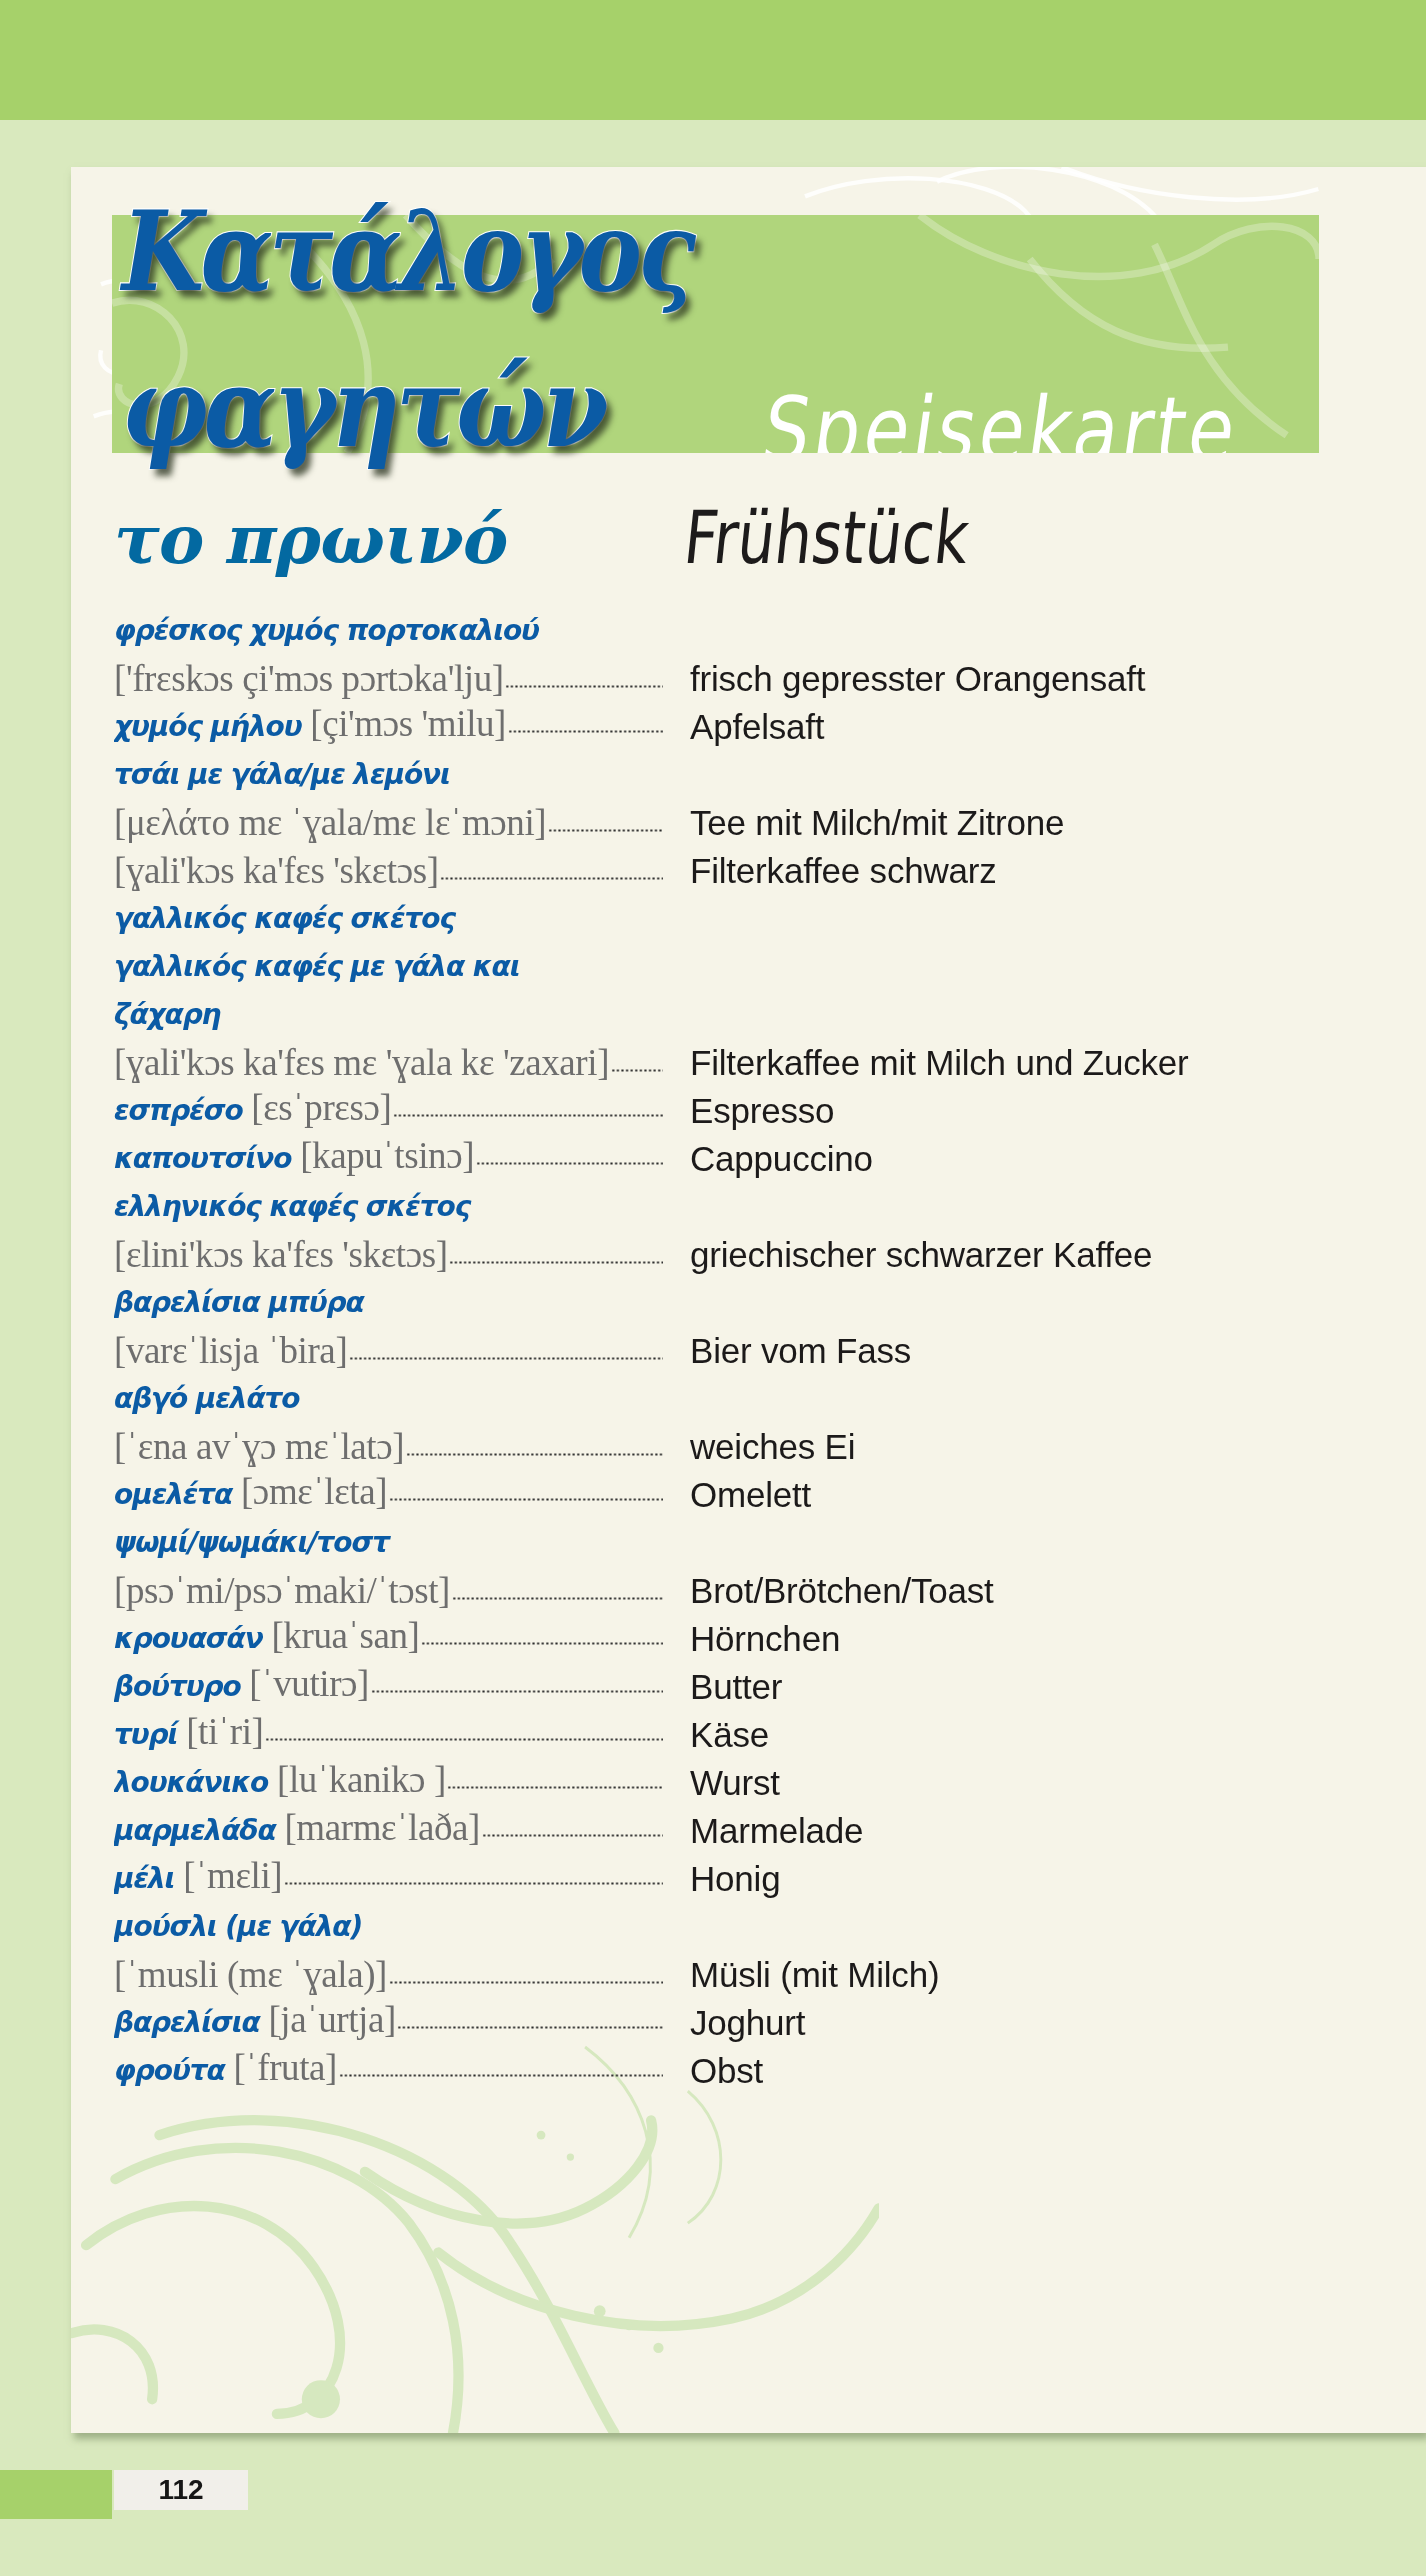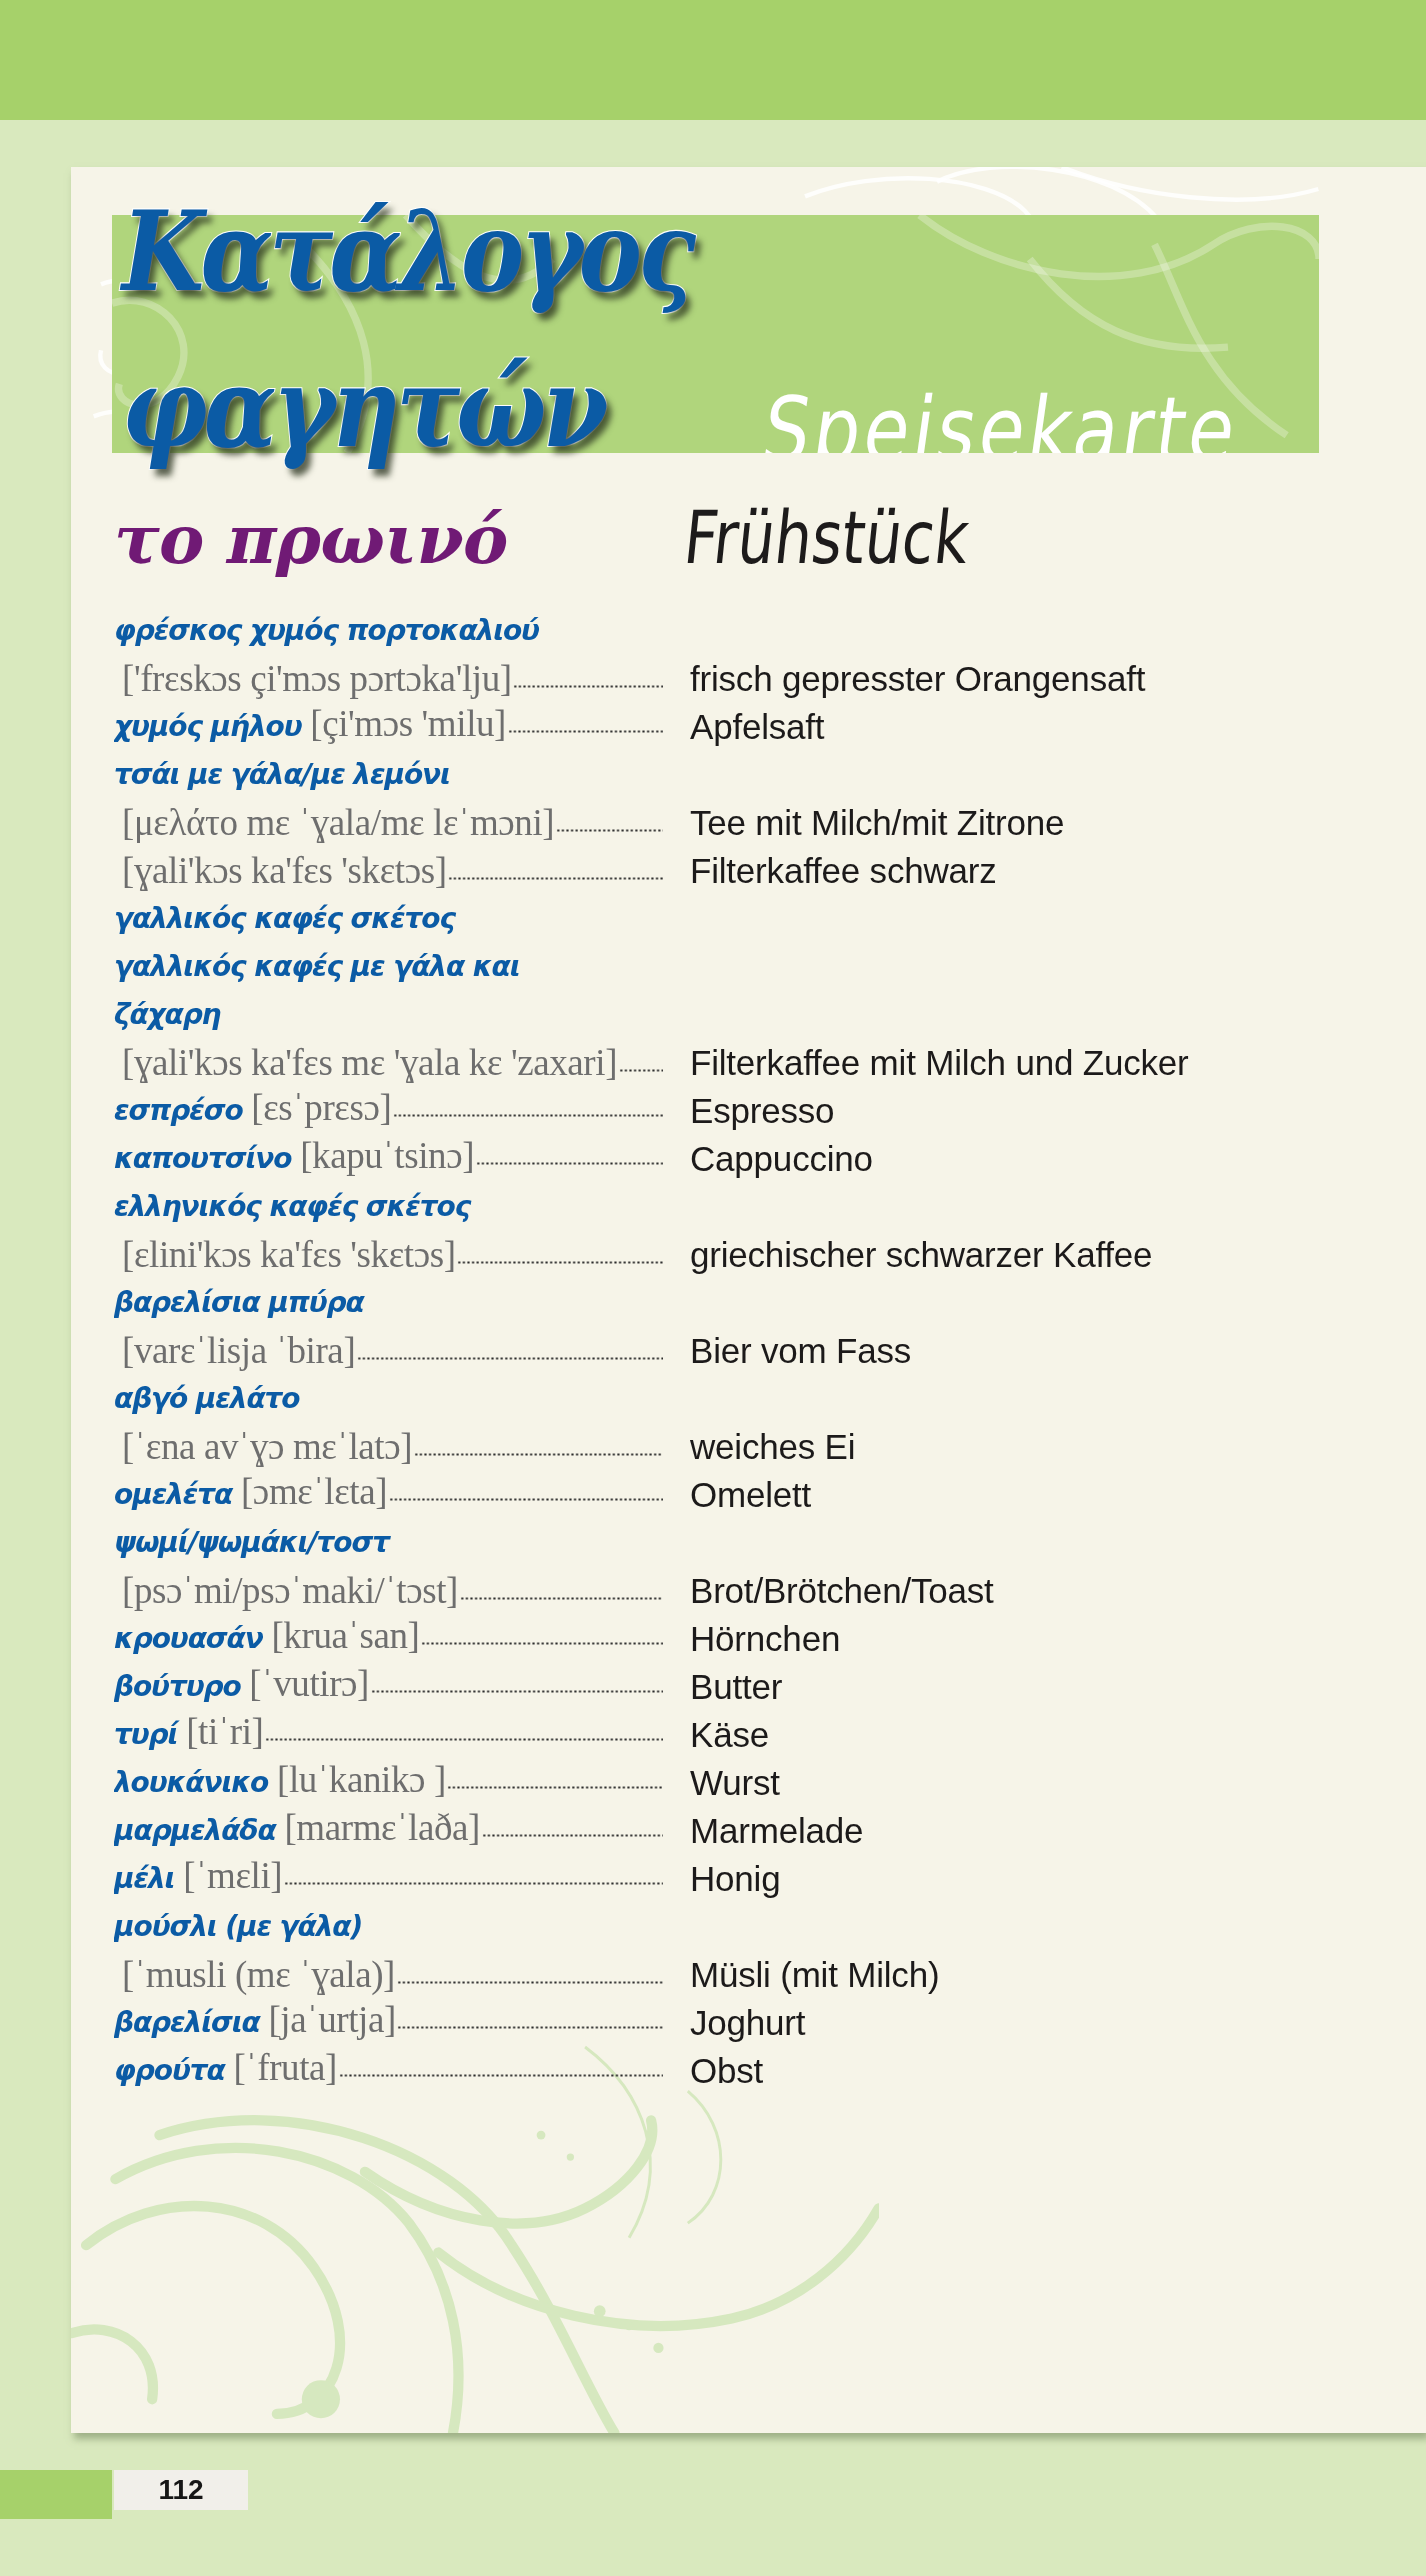--- a/index.html
+++ b/index.html
@@ -41,21 +41,21 @@
     position: absolute; left: 659px; top: 163px;
     font-family: "DejaVu Sans", sans-serif; font-weight: normal;
     color: #ffffff; font-size: 90px; letter-spacing: 4.4px;
     transform: skewX(-8deg) scaleX(0.82); transform-origin: left top;
     white-space: nowrap; line-height: 103px;
   }
 
   .section-greek {
     position: absolute; left: 43px; top: 332px;
     font-family: "DejaVu Serif", serif; font-style: italic; font-weight: bold;
-    color: #701a75; font-size: 68px; line-height: 81px; white-space: nowrap;
+    color: #0369a1; font-size: 68px; line-height: 81px; white-space: nowrap;
     letter-spacing: -0.7px;
     text-align: right;
   }
   .section-german {
     position: absolute; left: 618px; top: 330px;
     font-family: "DejaVu Sans", sans-serif; color: #1d1b1b;
     font-size: 73px; line-height: 81px; white-space: nowrap;
     transform: skewX(-6deg) scaleX(0.8); transform-origin: left top;
   }
 
@@ -66,21 +66,21 @@
   }
   .gr {
     font-family: "DejaVu Sans", sans-serif; font-style: italic; font-weight: bold;
     color: #0b5ba5; font-size: 28px; line-height: 44px; letter-spacing: -1.1px;
     transform-origin: left bottom;
   }
   .ipa {
     font-family: "Liberation Serif", serif; color: #6e6e6e;
     font-size: 37px; line-height: 44px; margin-left: 8.8px; letter-spacing: -0.4px;
   }
-  .ipa.solo { margin-left: 8px; text-align: right; }
+  .ipa.solo { margin-left: 0; text-align: right; }
   .dots {
     flex: 1; min-width: 7.3px; height: 5.9px; margin-left: 1.5px; align-self: baseline;
     background-image: radial-gradient(circle, #2a2a2a 1px, transparent 1.2px);
     background-size: 4.6px 4.4px; background-repeat: repeat-x; background-position: left center;
     transform: translateY(-1.5px);
   }
   .de {
     position: absolute; left: 576px; bottom: 0;
     font-family: "Liberation Sans", sans-serif; color: #1c1a1a;
     font-size: 35px; line-height: 44px; white-space: nowrap; letter-spacing: -0.2px;

